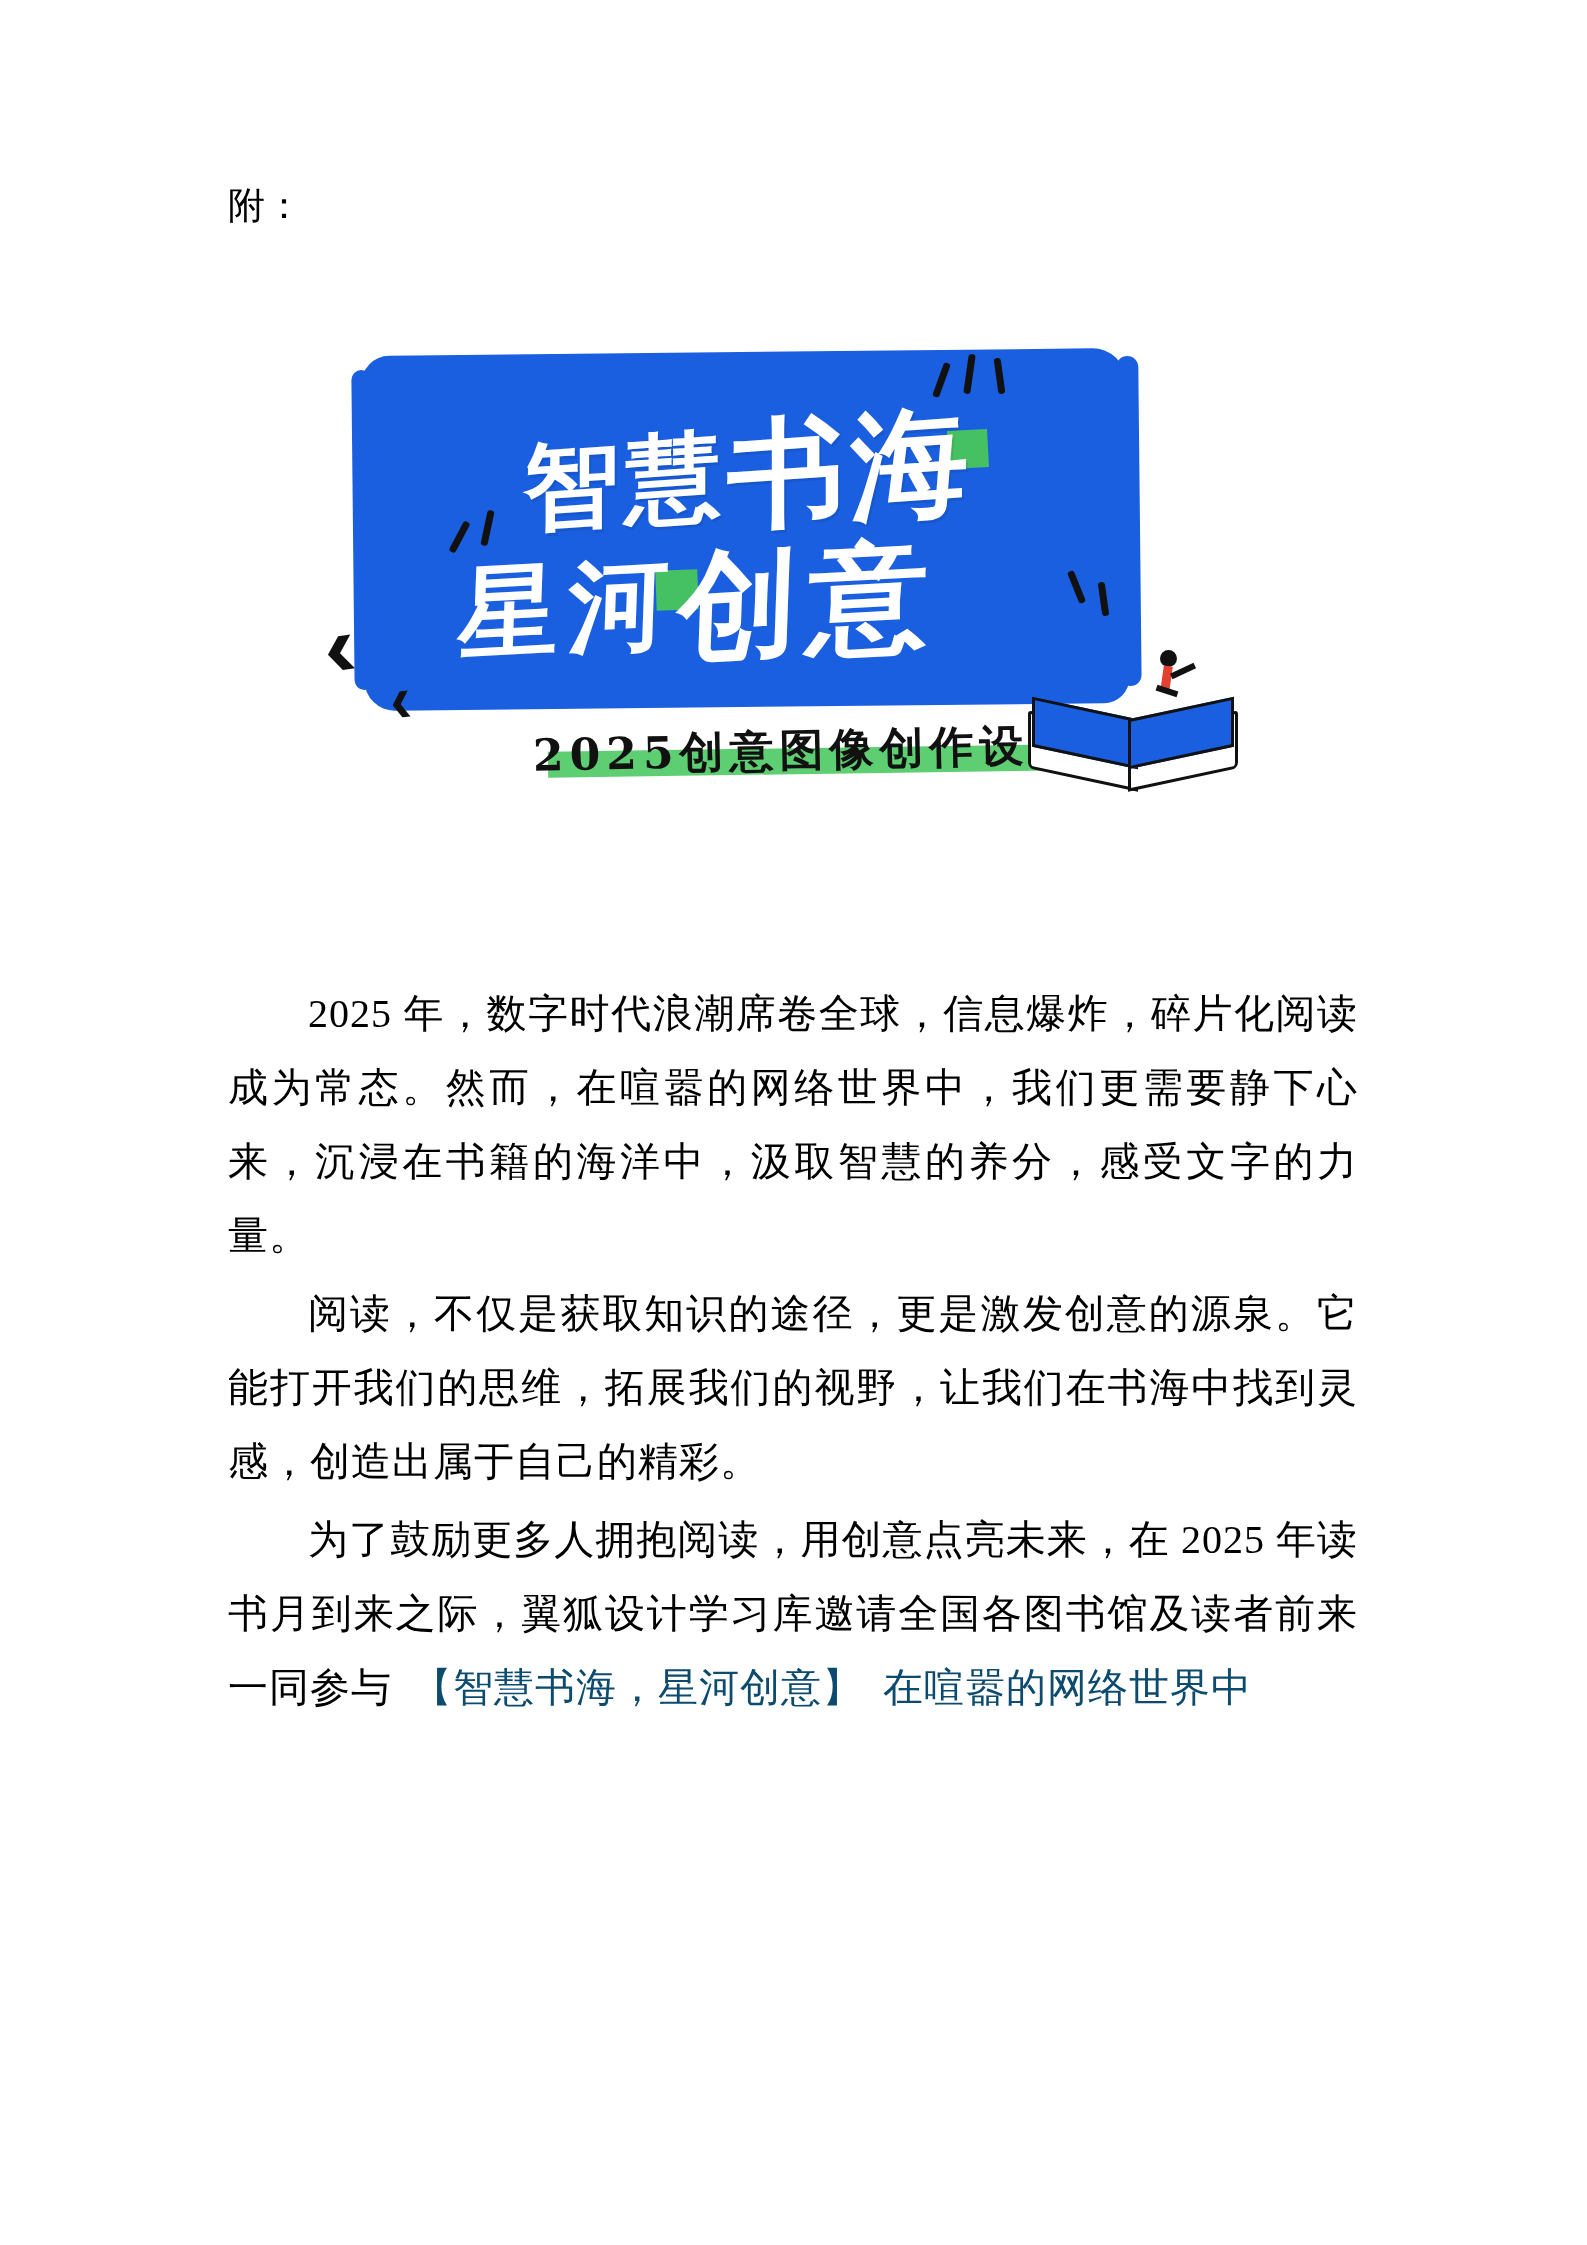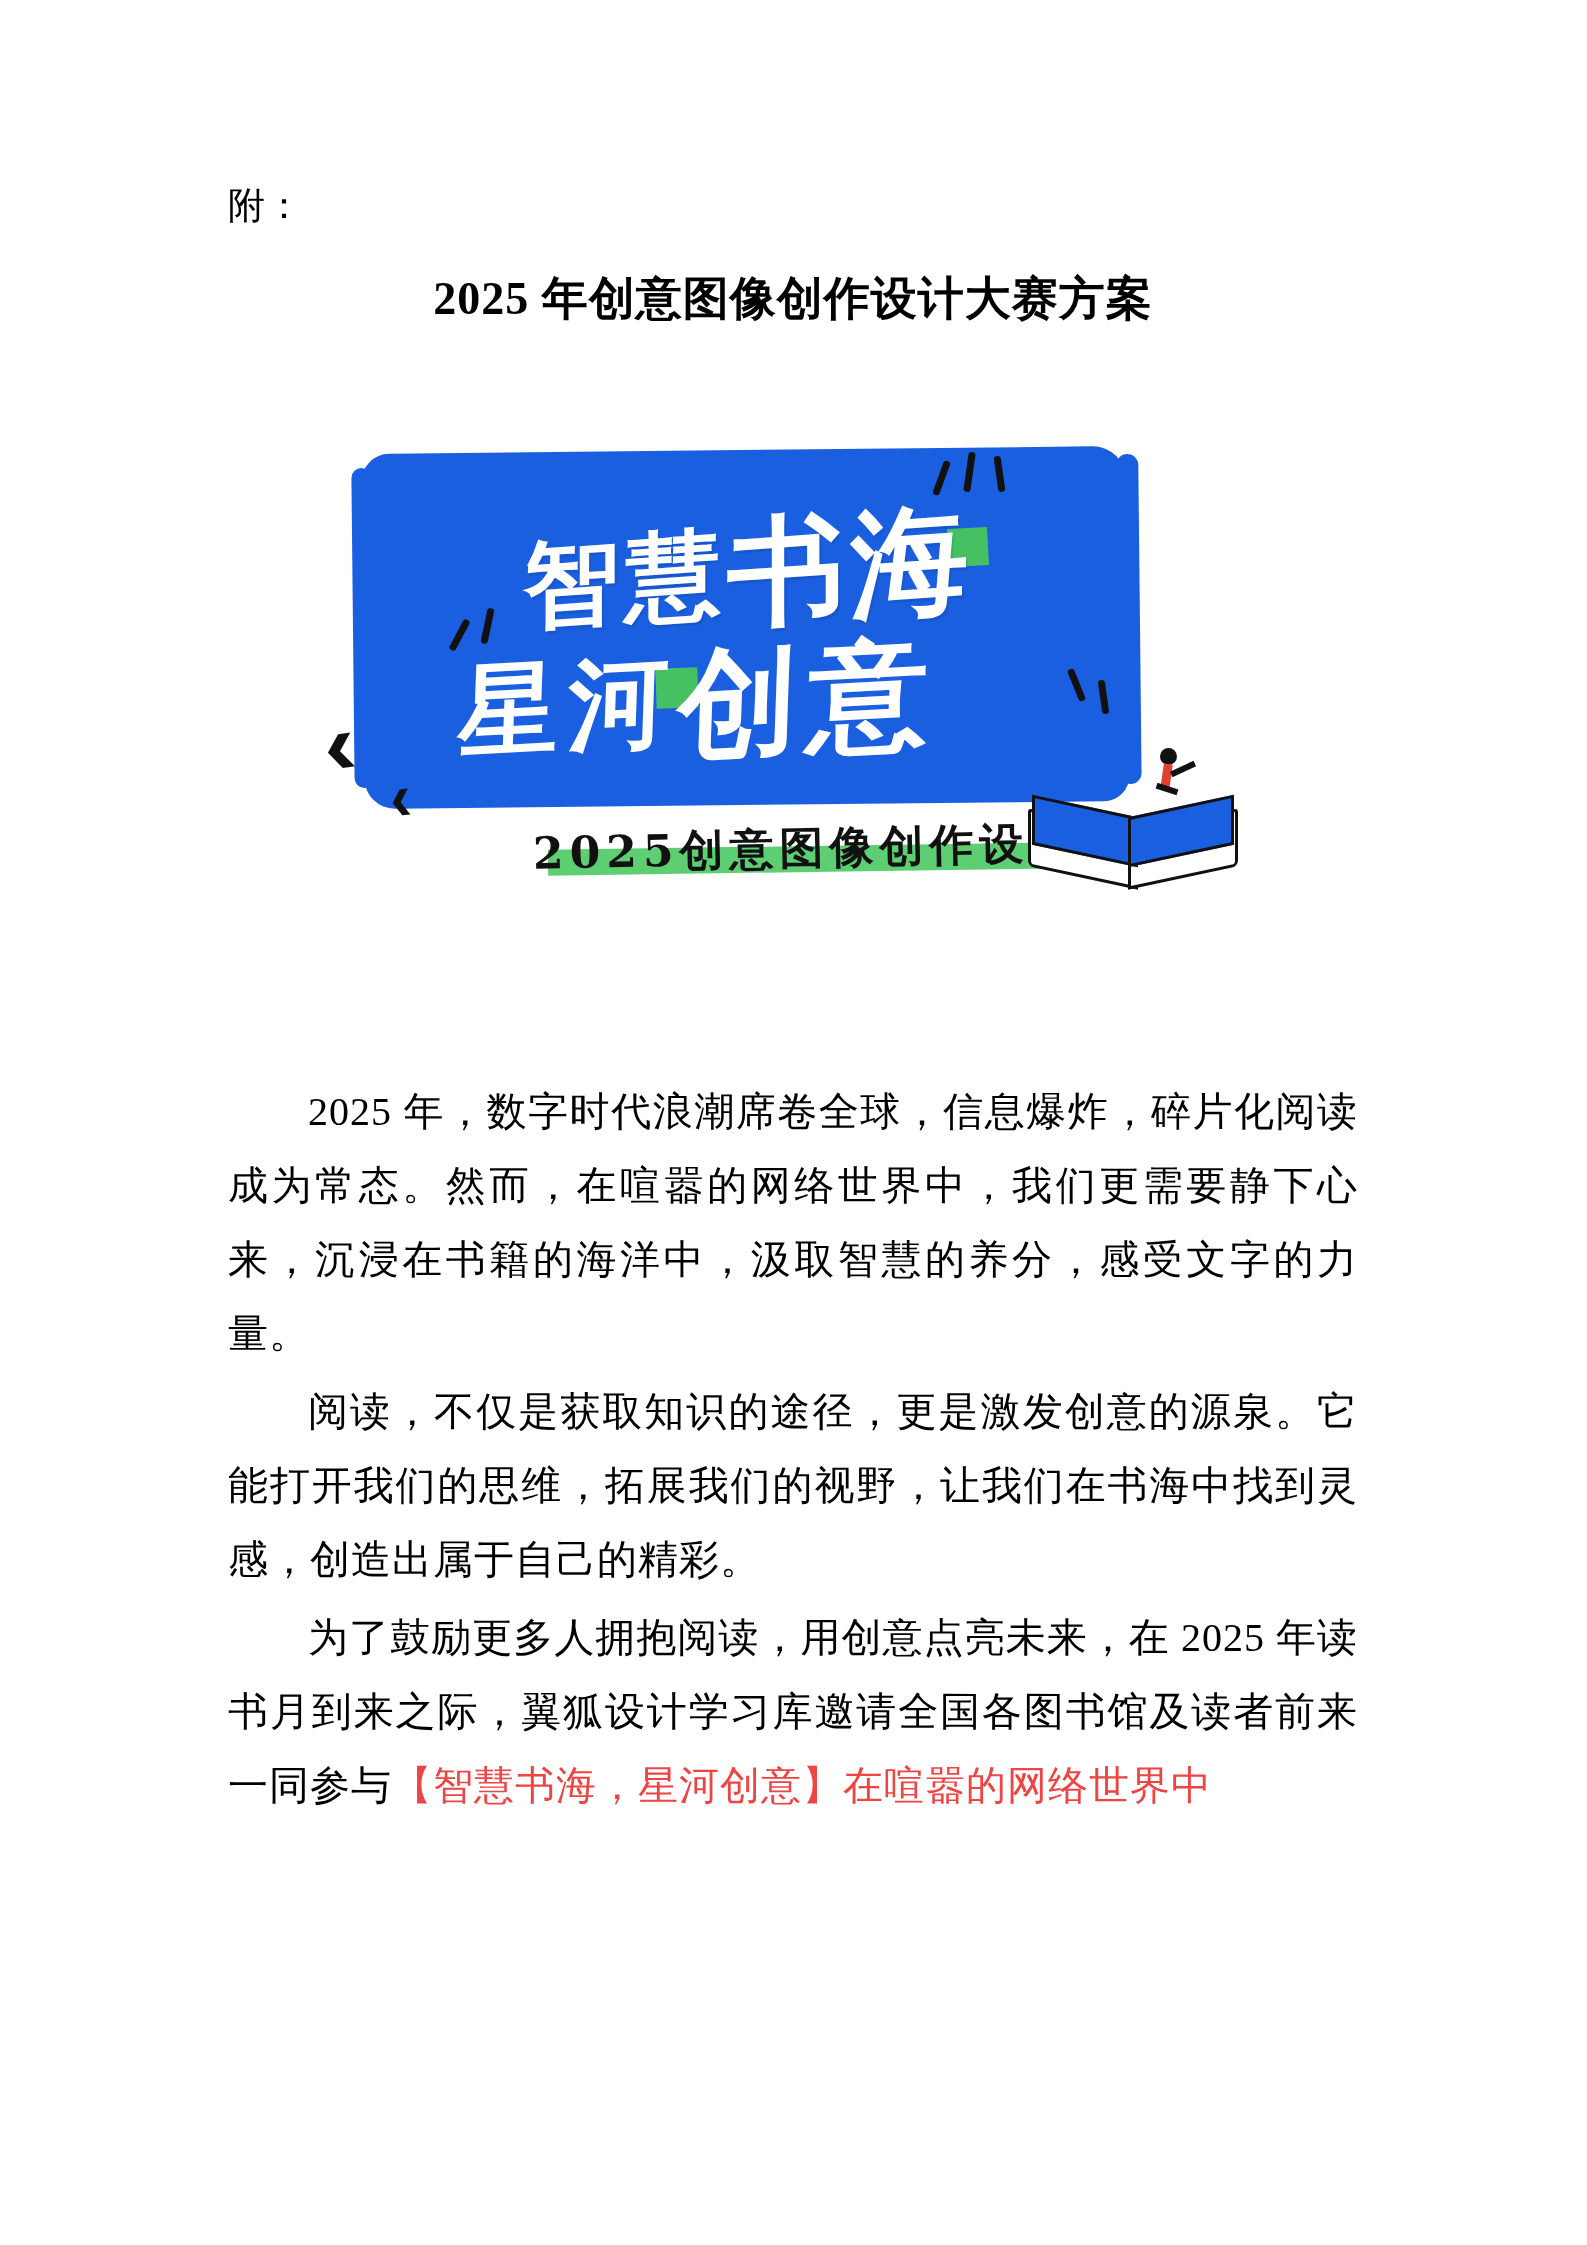--- a/index.html
+++ b/index.html
@@ -214,32 +214,32 @@
     line-height: 1.85;
     letter-spacing: 1px;
     text-align: justify;
     font-family: Liberation Serif, serif;
   }
   .body-text p {
     margin: 0 0 4px 0;
     text-indent: 80px;
   }
   .hl {
-    color: #ef4444;
+    color: #0c4a6e;
+    margin-left: 20px;
   }
 </style>
 </head>
 <body>
 
 <div class="page">
   <div class="content">
 
     <div class="attach-label">附：</div>
 
-    <div class="doc-title">2025 年创意图像创作设计大赛方案</div>
 
     <div class="poster-wrap">
       <div class="poster">
 
         <div class="blue-blob"></div>
         <div class="green-sq1"></div>
         <div class="green-sq2"></div>
 
         <div class="tick t1"></div>
         <div class="tick t2"></div>

